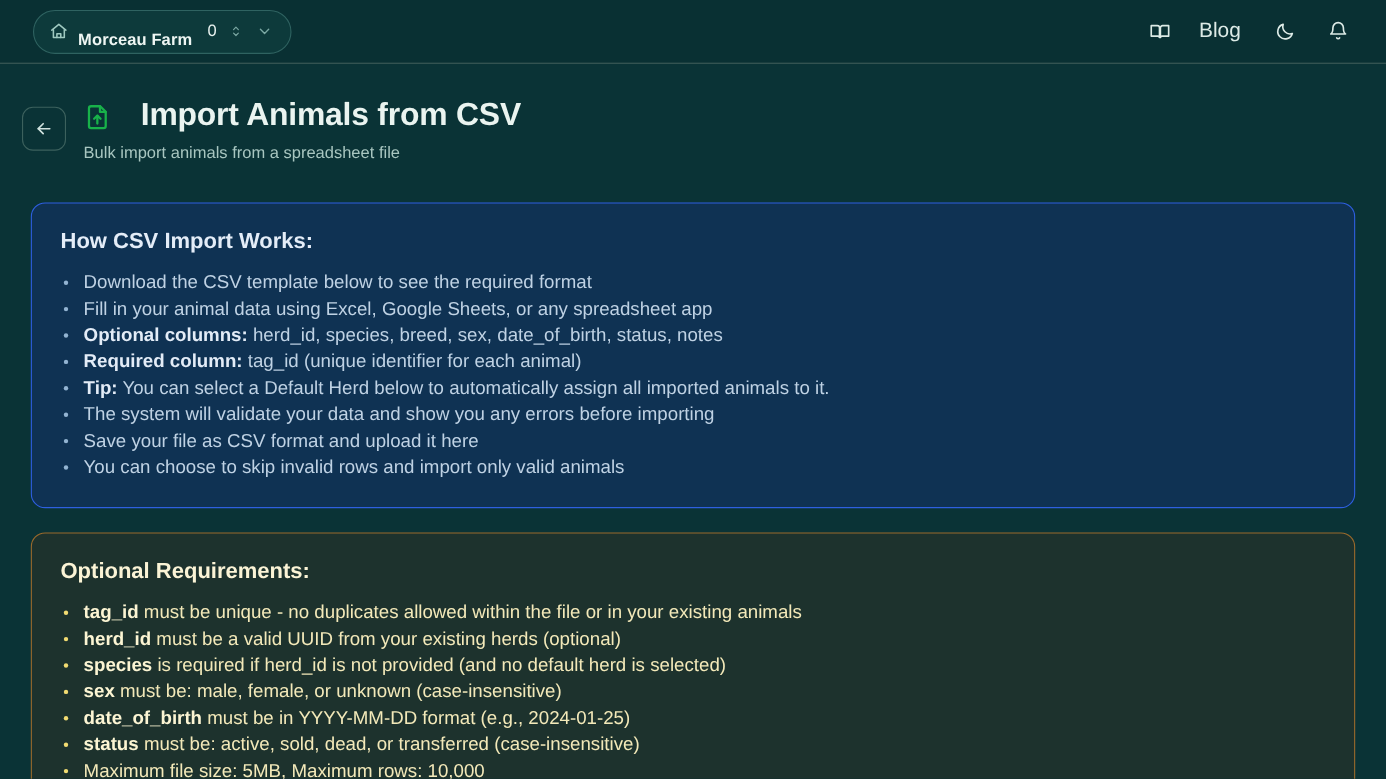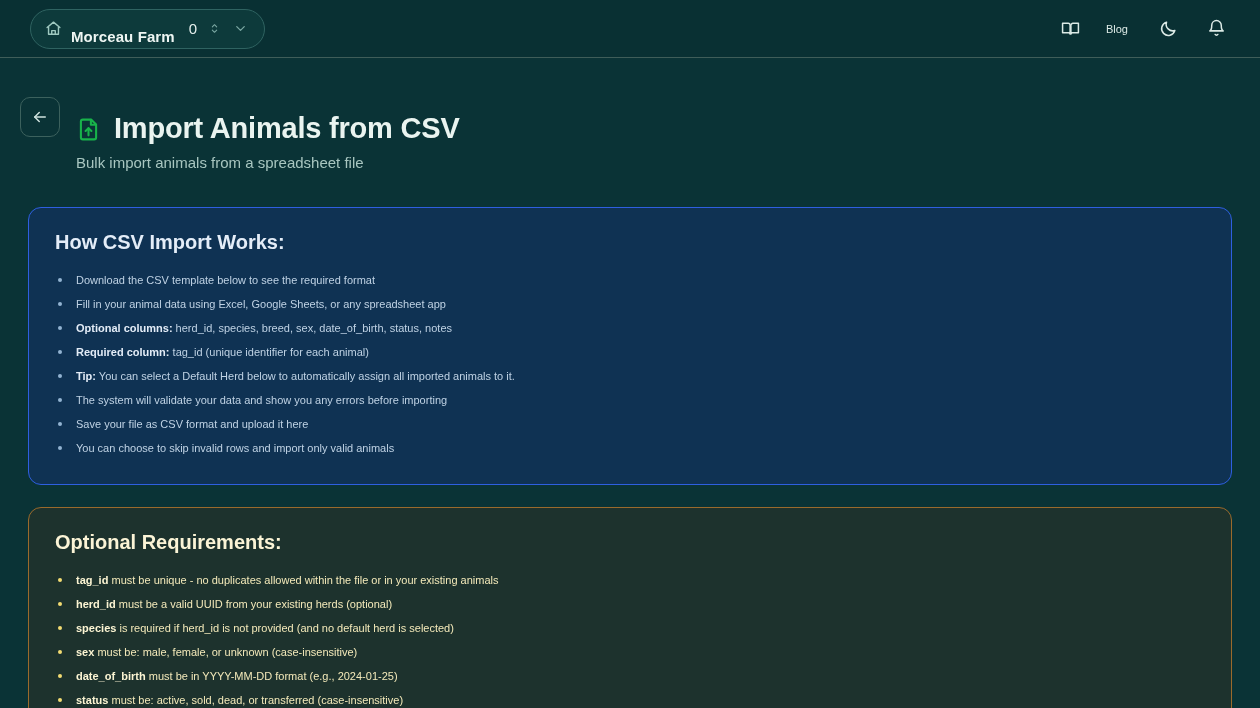--- a/index.html
+++ b/index.html
@@ -63,21 +63,21 @@
     align-items: center;
     gap: 26px;
     height: 40px;
     padding: 0 14px;
     border-radius: 9px;
     background: transparent;
     border: none;
     cursor: pointer;
     color: #dceae6;
     font-family: "Liberation Sans", sans-serif;
-    font-size: 11px;
+    font-size: 19px;
   }
   .icon-btn {
     width: 44px;
     justify-content: center;
     padding: 0;
   }
 
   
   .page-head {
     display: flex;
@@ -99,22 +99,21 @@
     cursor: pointer;
     color: #cfe2de;
     margin-top: 9px;
   }
 
   .head-text { padding-top: 0; }
 
   .title-row {
     display: flex;
     align-items: center;
-    gap: 13px;
-    margin-top: 23px;
+    gap: 27px;
   }
   .csv-ic { display: flex; align-items: center; color: #18b24a; margin-top: 2px; }
   .page-title {
     font-size: 29px;
     font-weight: bold;
     color: #eaf4f0;
     letter-spacing: -.2px;
     line-height: 1.18;
   }
   .page-sub {
@@ -148,21 +147,21 @@
     line-height: 1.25;
     margin-bottom: 13px;
   }
   .card-info .card-title { color: #e4edf8; }
   .card-warn .card-title { color: #fbf4d6; }
 
   ul.bullets { list-style: none; }
   ul.bullets li {
     position: relative;
     padding-left: 21px;
-    font-size: 11px;
+    font-size: 17px;
     line-height: 24px;
     margin-bottom: 0;
   }
   ul.bullets li::before {
     content: "";
     position: absolute;
     left: 3px;
     top: 10px;
     width: 4px;
     height: 4px;

